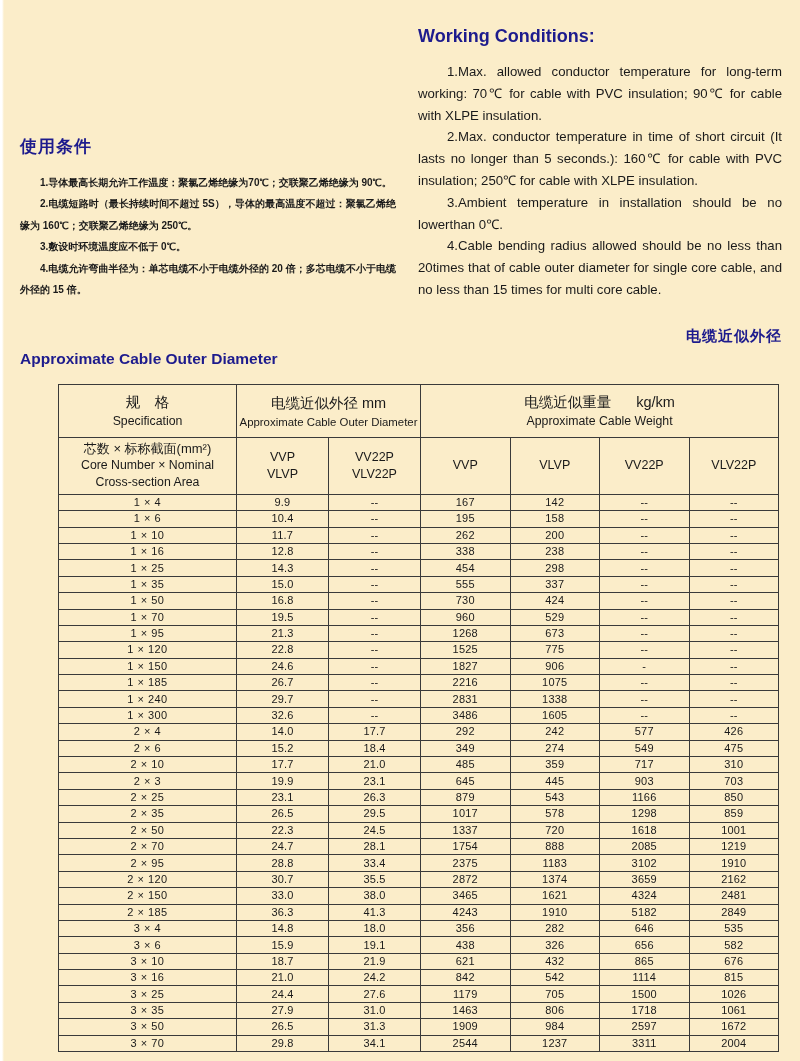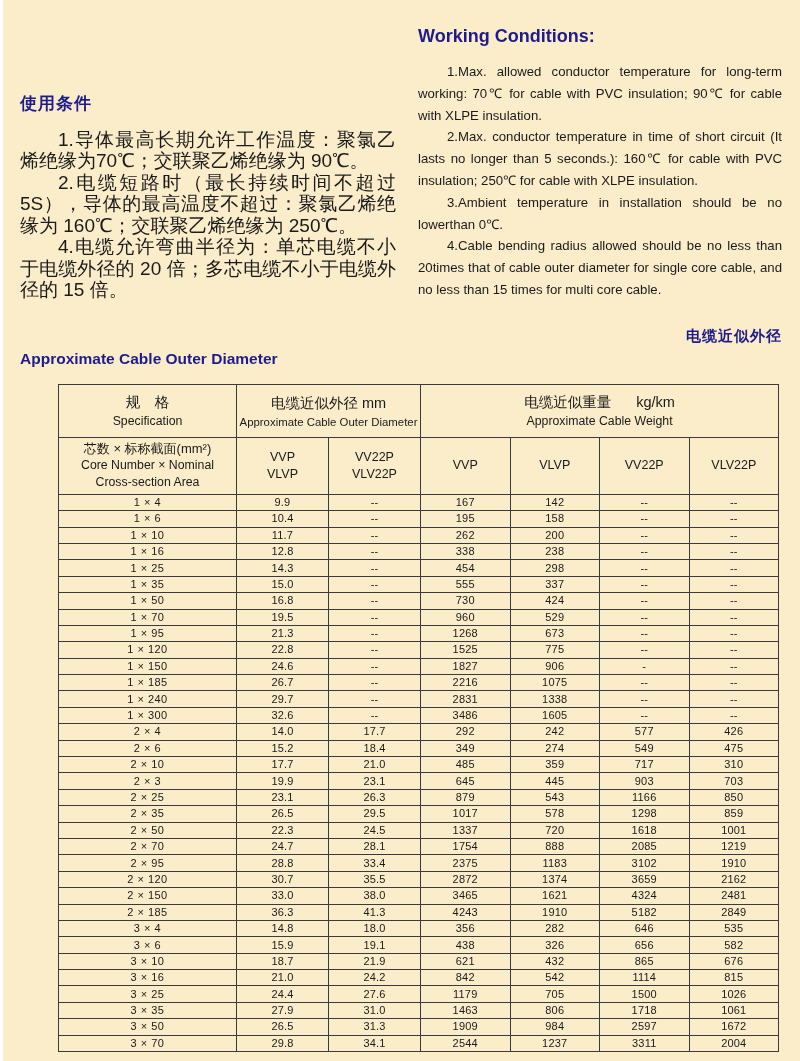--- a/index.html
+++ b/index.html
@@ -37,25 +37,25 @@
     letter-spacing: 1px;
   }
   h1.cond-title-en {
     margin: 0 0 14px 0;
     font-size: 18px;
     font-weight: bold;
     color: #1D1B8D;
   }
   .col-cn p {
     margin: 0;
-    font-size: 19px;
+    font-size: 10px;
     line-height: 21.5px;
     text-indent: 2em;
     text-align: justify;
-    font-weight: 400;
+    font-weight: 700;
   }
   .col-en p {
     margin: 0;
     font-size: 13.2px;
     line-height: 21.8px;
     text-indent: 2.2em;
     text-align: justify;
   }
   .section-titles { margin-top: 26px; }
   .section-title-cn {
@@ -116,20 +116,21 @@
 </head>
 <body>
 
 <div class="page">
 
   <div class="top-cols">
     <div class="col-cn">
       <h1 class="cond-title">使用条件</h1>
       <p>1.导体最高长期允许工作温度：聚氯乙烯绝缘为70℃；交联聚乙烯绝缘为 90℃。</p>
       <p>2.电缆短路时（最长持续时间不超过 5S），导体的最高温度不超过：聚氯乙烯绝缘为 160℃；交联聚乙烯绝缘为 250℃。</p>
+      <p>3.敷设时环境温度应不低于 0℃。</p>
       <p>4.电缆允许弯曲半径为：单芯电缆不小于电缆外径的 20 倍；多芯电缆不小于电缆外径的 15 倍。</p>
     </div>
     <div class="col-en">
       <h1 class="cond-title-en">Working Conditions:</h1>
       <p>1.Max. allowed conductor temperature  for long-term working: 70℃ for cable with PVC insulation; 90℃ for cable with XLPE insulation.</p>
       <p>2.Max. conductor temperature in time of short circuit (It lasts no longer than 5 seconds.): 160℃ for cable with PVC insulation; 250℃ for cable with XLPE insulation.</p>
       <p>3.Ambient temperature in installation should be no lowerthan 0℃.</p>
       <p>4.Cable bending radius allowed should be no less than 20times that of cable outer diameter for single core cable, and no less than 15 times for multi core cable.</p>
     </div>
   </div>

